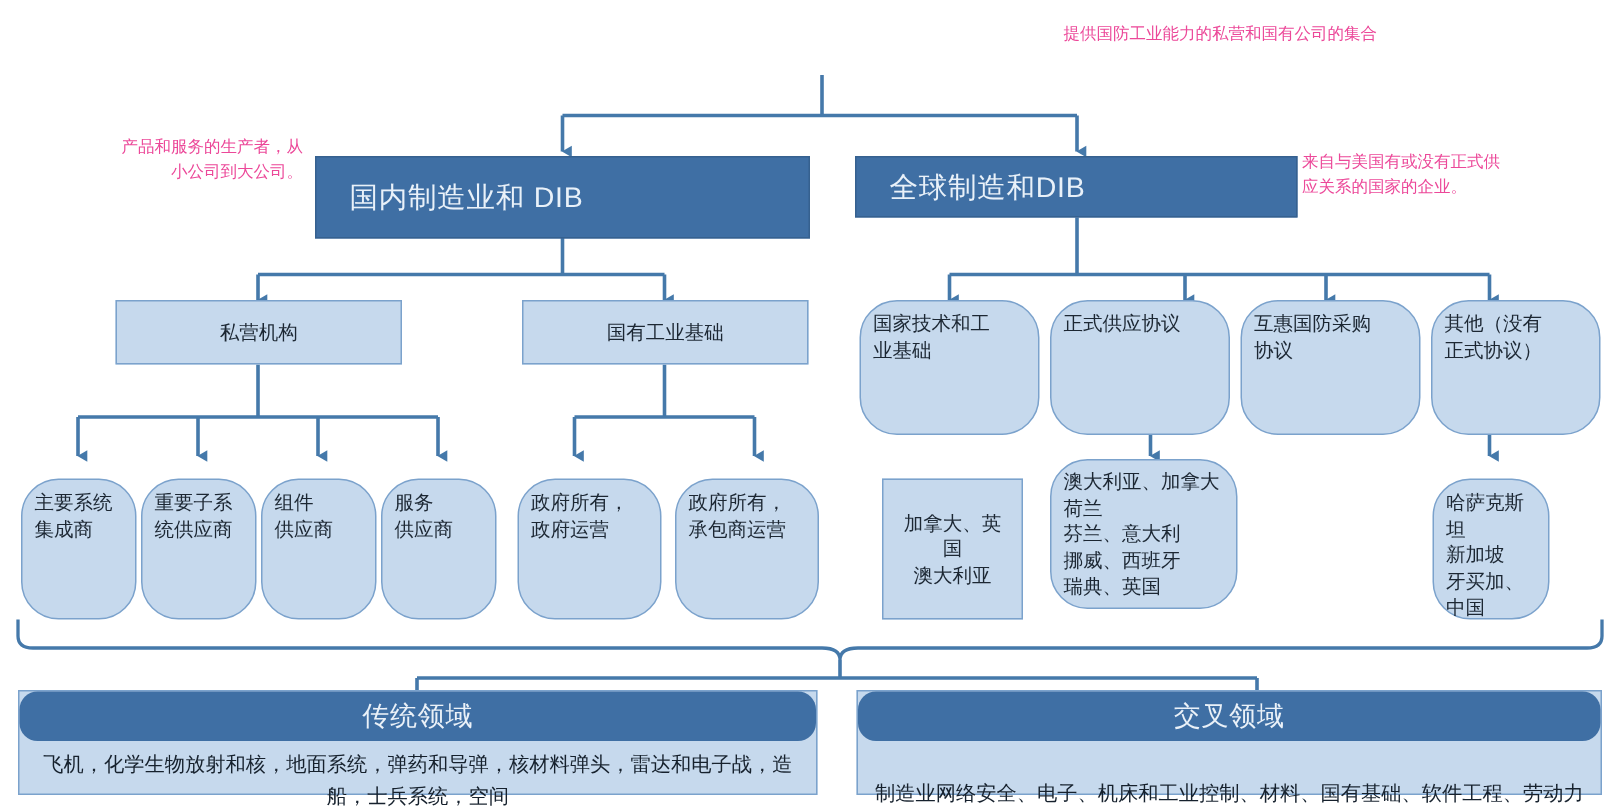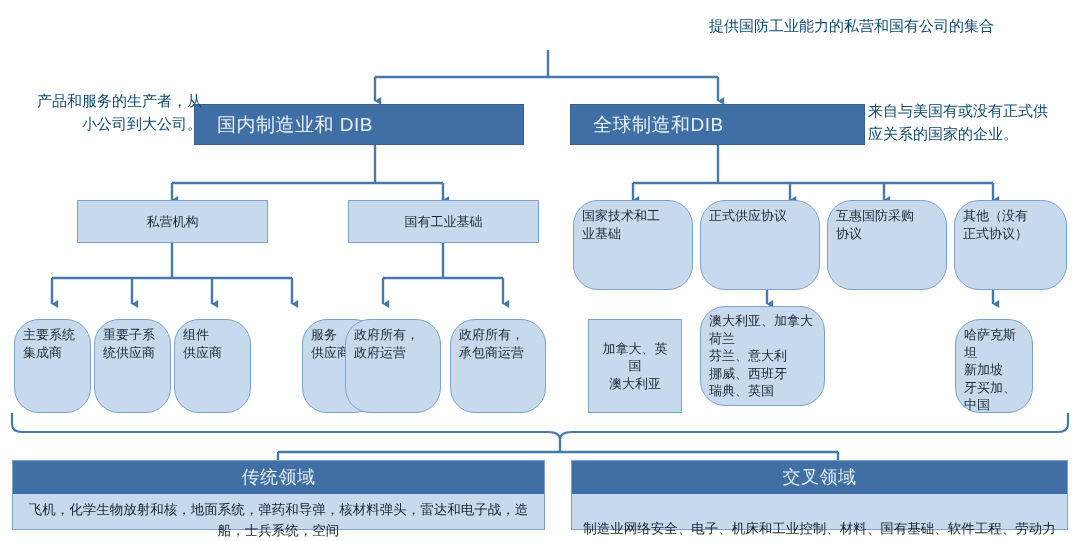--- a/index.html
+++ b/index.html
@@ -52,22 +52,22 @@
   }
   .center-mid{align-items:center;justify-content:center;text-align:center;}
   .top-left{align-items:flex-start;justify-content:flex-start;text-align:left;border-radius:25px;}
   .mid-left{align-items:center;justify-content:flex-start;text-align:left;}
   .pad-a{padding:8px 10px;}
   .pad-b{padding:6px 8px;}
   .pad-title{padding-left:22px;}
 
   .note{
     position:absolute;
-    font-size:15px;
-    color:#0c4a6e;
+    font-size:11px;
+    color:#ec4899;
     line-height:1.5;
     z-index:3;
   }
   .note.right-al{text-align:right;}
   .note.left-al{text-align:left;}
 
   
   .panel{
     position:absolute;
     box-sizing:border-box;
@@ -77,20 +77,21 @@
     display:flex;
     flex-direction:column;
   }
   .panel .phead{
     background:#3F6FA4;
     color:#EAF1F8;
     font-size:18px;
     text-align:center;
     padding:4px 0 5px 0;
     letter-spacing:0.5px;
+    border-radius:12px;
   }
   .panel .pbody{
     flex:1;
     font-size:13.5px;
     color:#16212d;
     line-height:1.55;
     padding:6px 10px 4px 10px;
     text-align:center;
   }
   .panel .pbody.tight{padding-top:25px;}
@@ -146,21 +147,21 @@
       <path d="M560,440 L560,452"></path>
       <path d="M278,452 L838,452"></path>
       <path d="M278,452 L278,468" marker-end="url(#ar)"></path>
       <path d="M838,452 L838,468" marker-end="url(#ar)"></path>
     </g>
   </svg>
 
 
   <div class="note left-al" style="left:709px;top:15px;width:366px;">提供国防工业能力的私营和国有公司的集合</div>
 
-  <div class="box dark mid-left pad-title" style="left:194px;top:104px;width:330px;height:41px;">
+  <div class="box dark mid-left pad-title" style="left:210px;top:104px;width:330px;height:55px;">
     <span class="txt">国内制造业和 DIB</span>
   </div>
 
   <div class="box dark mid-left pad-title" style="left:570px;top:104px;width:295px;height:41px;">
     <span class="txt">全球制造和DIB</span>
   </div>
 
   <div class="note right-al nowrapfix" style="left:10px;top:90px;width:192px;">产品和服务的生产者，从
 小公司到大公司。</div>
 
@@ -202,21 +203,21 @@
   <div class="box light top-left pad-b" style="left:94px;top:319px;width:77px;height:94px;">
     <span class="txt nowrapfix">重要子系
 统供应商</span>
   </div>
 
   <div class="box light top-left pad-b" style="left:174px;top:319px;width:77px;height:94px;">
     <span class="txt nowrapfix">组件
 供应商</span>
   </div>
 
-  <div class="box light top-left pad-b" style="left:254px;top:319px;width:77px;height:94px;margin-left:48px;">
+  <div class="box light top-left pad-b" style="left:254px;top:319px;width:77px;height:94px;">
     <span class="txt nowrapfix">服务
 供应商</span>
   </div>
 
   <div class="box light top-left pad-b" style="left:345px;top:319px;width:96px;height:94px;">
     <span class="txt nowrapfix">政府所有，
 政府运营</span>
   </div>
 
   <div class="box light top-left pad-b" style="left:450px;top:319px;width:96px;height:94px;">

